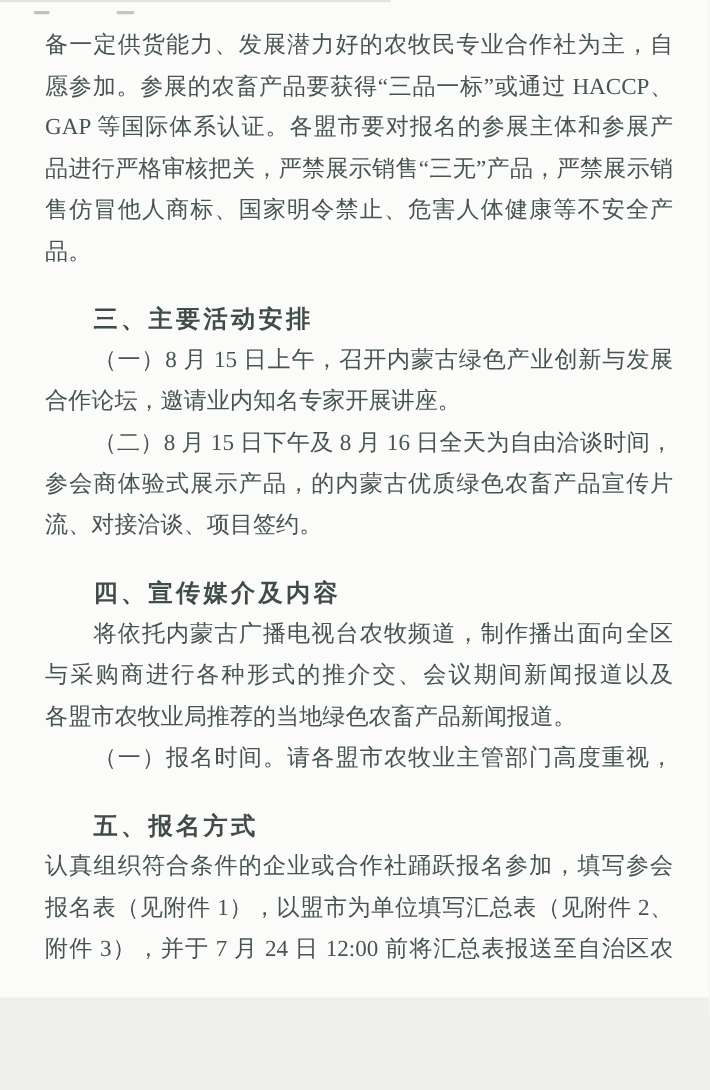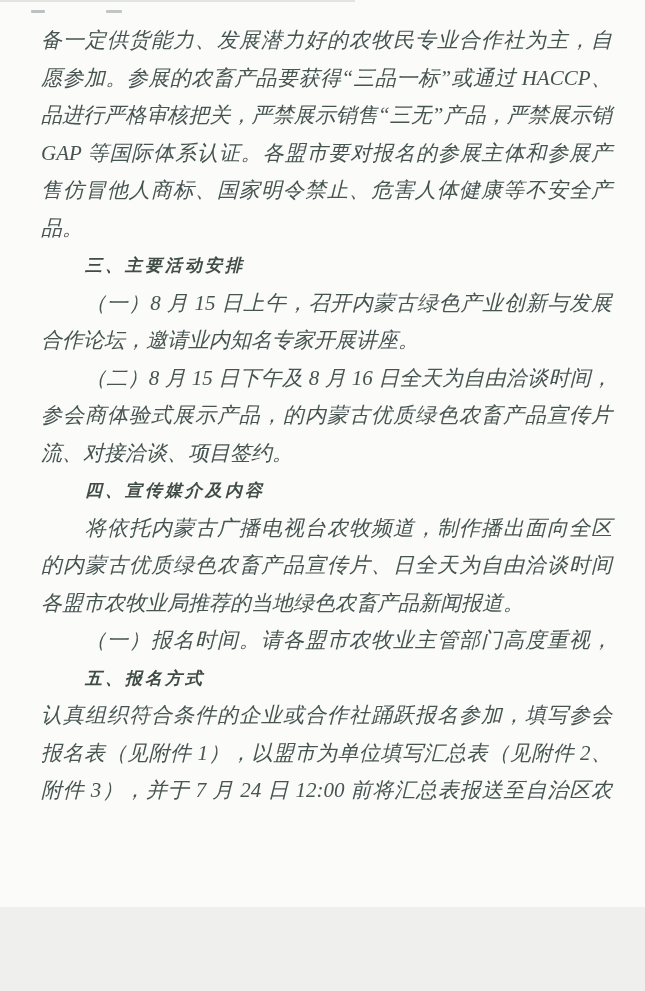--- a/index.html
+++ b/index.html
@@ -7,21 +7,20 @@
     padding: 0;
     background: #efefed;
   }
   .page {
     position: relative;
     width: 645px;
     height: 907px;
     background: #fbfbfa;
     overflow: hidden;
     font-family: "Liberation Serif", "DejaVu Serif", serif;
-    font-style: italic;
   }
   
   .scan-streak {
     position: absolute;
     left: 0; top: 0;
     width: 355px; height: 2px;
     background: #e3e3df;
   }
   .scan-speck-1 {
     position: absolute;
@@ -56,24 +55,25 @@
     
     text-align-last: justify;
   }
   .line.indent {
     text-indent: 44px;
   }
   .line.heading {
     font-family: "Liberation Sans", "DejaVu Sans", sans-serif;
     font-weight: bold;
     letter-spacing: 3px;
-    font-size: 17px;
+    font-size: 22px;
     color: var(--heading-color, #404c47);
     text-align: left;
     text-align-last: left;
+    margin-top: 24px;
   }
   .page-number {
     position: absolute;
     left: 33px;
     top: 947px;
     font-size: 12px;
     letter-spacing: 3px;
     color: var(--pagenum-color, #5f5f5f);
     font-family: "Liberation Serif", "DejaVu Serif", serif;
   }
@@ -82,33 +82,33 @@
 <body>
 
 <div class="page" style="background: rgb(251, 251, 250); --body-color: #475552; --heading-color: #404c47; --pagenum-color: #5f5f5f;">
   <div class="scan-streak"></div>
   <div class="scan-speck-1"></div>
   <div class="scan-speck-2"></div>
 
   <div class="doc-body">
       <div class="line full">备一定供货能力、发展潜力好的农牧民专业合作社为主，自</div>
       <div class="line full">愿参加。参展的农畜产品要获得“三品一标”或通过 HACCP、</div>
+      <div class="line full">GAP 等国际体系认证。各盟市要对报名的参展主体和参展产</div>
       <div class="line full">品进行严格审核把关，严禁展示销售“三无”产品，严禁展示销</div>
-      <div class="line full">GAP 等国际体系认证。各盟市要对报名的参展主体和参展产</div>
       <div class="line full">售仿冒他人商标、国家明令禁止、危害人体健康等不安全产</div>
       <div class="line">品。</div>
       <div class="line heading indent">三、主要活动安排</div>
       <div class="line indent full">（一）8 月 15 日上午，召开内蒙古绿色产业创新与发展</div>
       <div class="line">合作论坛，邀请业内知名专家开展讲座。</div>
       <div class="line indent full">（二）8 月 15 日下午及 8 月 16 日全天为自由洽谈时间，</div>
       <div class="line full">参会商体验式展示产品，的内蒙古优质绿色农畜产品宣传片</div>
       <div class="line">流、对接洽谈、项目签约。</div>
       <div class="line heading indent">四、宣传媒介及内容</div>
       <div class="line indent full">将依托内蒙古广播电视台农牧频道，制作播出面向全区</div>
-      <div class="line full">的内蒙古优质绿色农畜产品宣传片、日全天为自由洽谈时间</div>
+      <div class="line full">与采购商进行各种形式的推介交、会议期间新闻报道以及</div>
       <div class="line">各盟市农牧业局推荐的当地绿色农畜产品新闻报道。</div>
       <div class="line indent full">（一）报名时间。请各盟市农牧业主管部门高度重视，</div>
       <div class="line heading indent">五、报名方式</div>
       <div class="line full">认真组织符合条件的企业或合作社踊跃报名参加，填写参会</div>
       <div class="line full">报名表（见附件 1），以盟市为单位填写汇总表（见附件 2、</div>
       <div class="line full">附件 3），并于 7 月 24 日 12:00 前将汇总表报送至自治区农</div>
     </div>
 
   <div class="page-number">- 2 -</div>
 </div>

